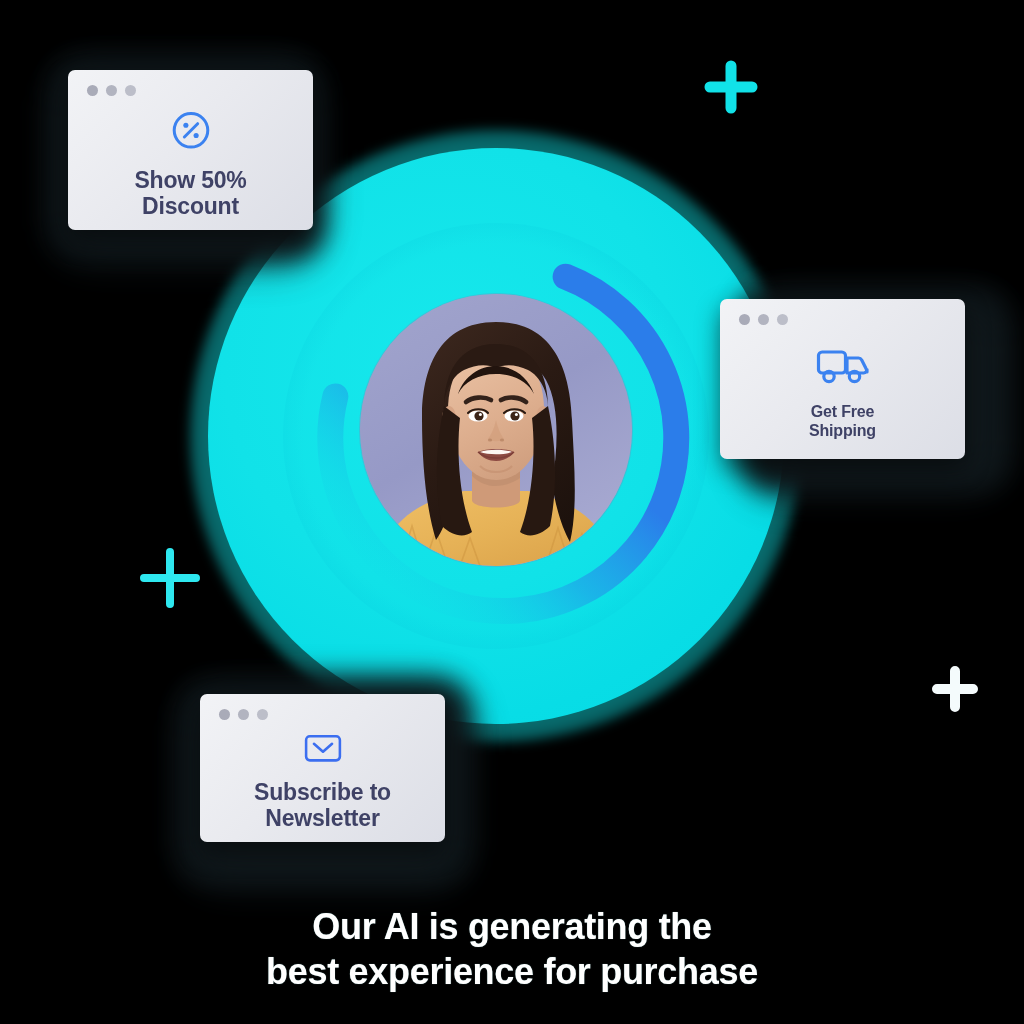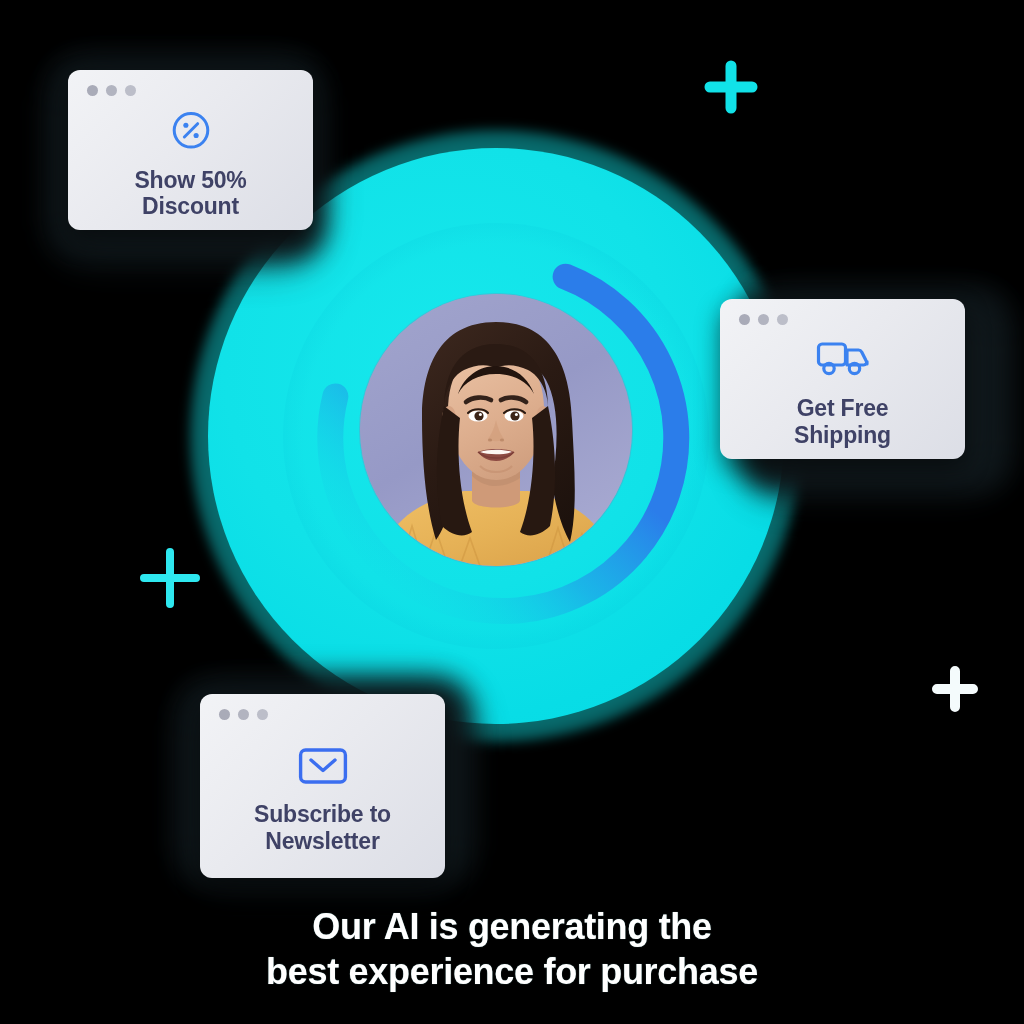--- a/index.html
+++ b/index.html
@@ -94,21 +94,21 @@
     opacity: 0.97;
   }
   .card-shadow.s2 {
     background: #11191d;
     filter: blur(22px);
     opacity: 0.85;
   }
 
   .card {
     position: relative;
-    border-radius: 12px;
+    border-radius: 7px;
     background: linear-gradient(135deg, #f2f3f6 0%, #e9eaef 45%, #dcdee6 100%);
     box-shadow: 0 10px 24px rgba(0,0,0,0.45);
     overflow: hidden;
   }
   .card-dots {
     position: absolute;
     left: 19px;
     top: 15px;
     display: flex;
     gap: 8px;
@@ -145,24 +145,24 @@
   #card-discount { left: 40px; top: 46px; width: 290px; height: 220px; }
   #card-discount .card { width: 245px; height: 160px; margin: 24px 0 0 28px; }
   #card-discount .card-shadow { left: 8px; top: 8px; width: 276px; height: 205px; }
   #card-discount .card-shadow.s2 { left: 14px; top: 22px; width: 262px; height: 192px; }
   #card-discount .card-label { font-size: 23px; }
 
   #card-shipping { left: 716px; top: 281px; width: 290px; height: 216px; }
   #card-shipping .card { width: 245px; height: 160px; margin: 18px 0 0 4px; }
   #card-shipping .card-shadow { left: 24px; top: 6px; width: 270px; height: 204px; }
   #card-shipping .card-shadow.s2 { left: 34px; top: 18px; width: 255px; height: 190px; }
-  #card-shipping .card-label { font-size: 23px; }
+  #card-shipping .card-label { font-size: 16px; }
 
   #card-newsletter { left: 170px; top: 670px; width: 315px; height: 220px; }
-  #card-newsletter .card { width: 245px; height: 184px; margin: 24px 12px 0 30px; }
+  #card-newsletter .card { width: 245px; height: 148px; margin: 24px 12px 0 30px; }
   #card-newsletter .card-shadow { left: 6px; top: 8px; width: 295px; height: 206px; }
   #card-newsletter .card-shadow.s2 { left: 16px; top: 22px; width: 278px; height: 192px; }
   #card-newsletter .card-label { font-size: 23px; }
 
   
   .plus { position: absolute; }
 
   
   .caption {
     position: absolute;

